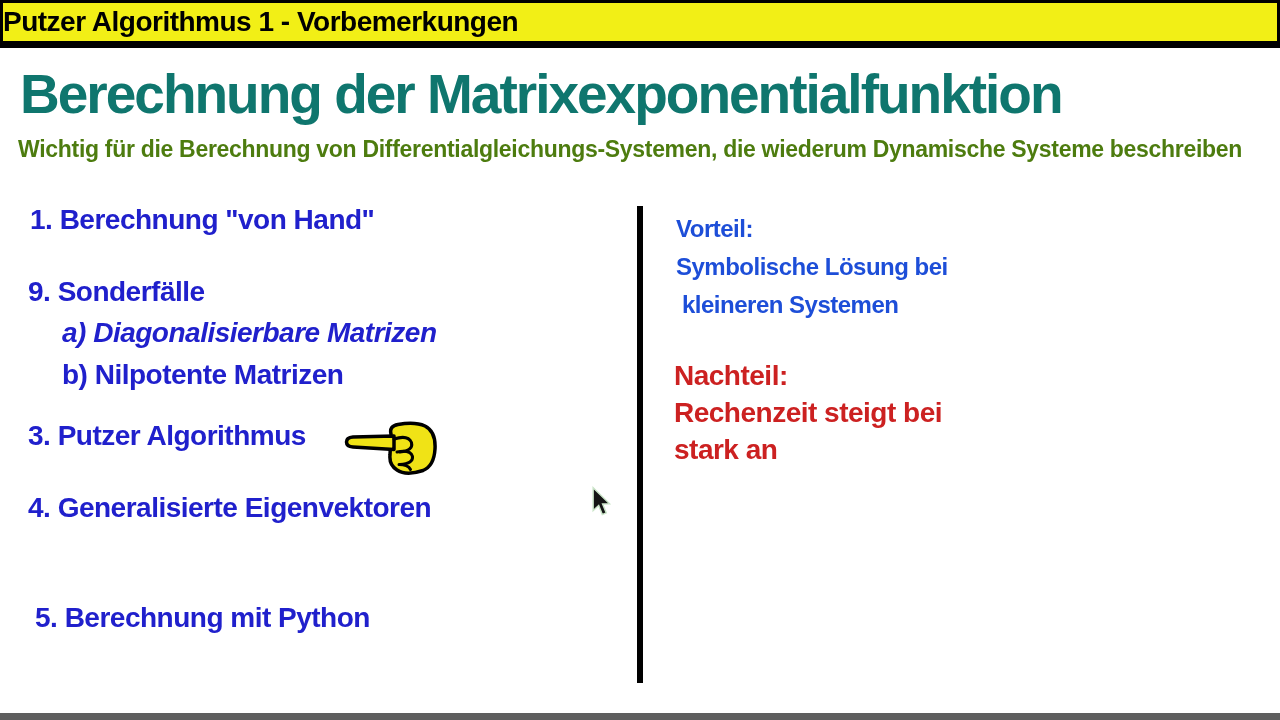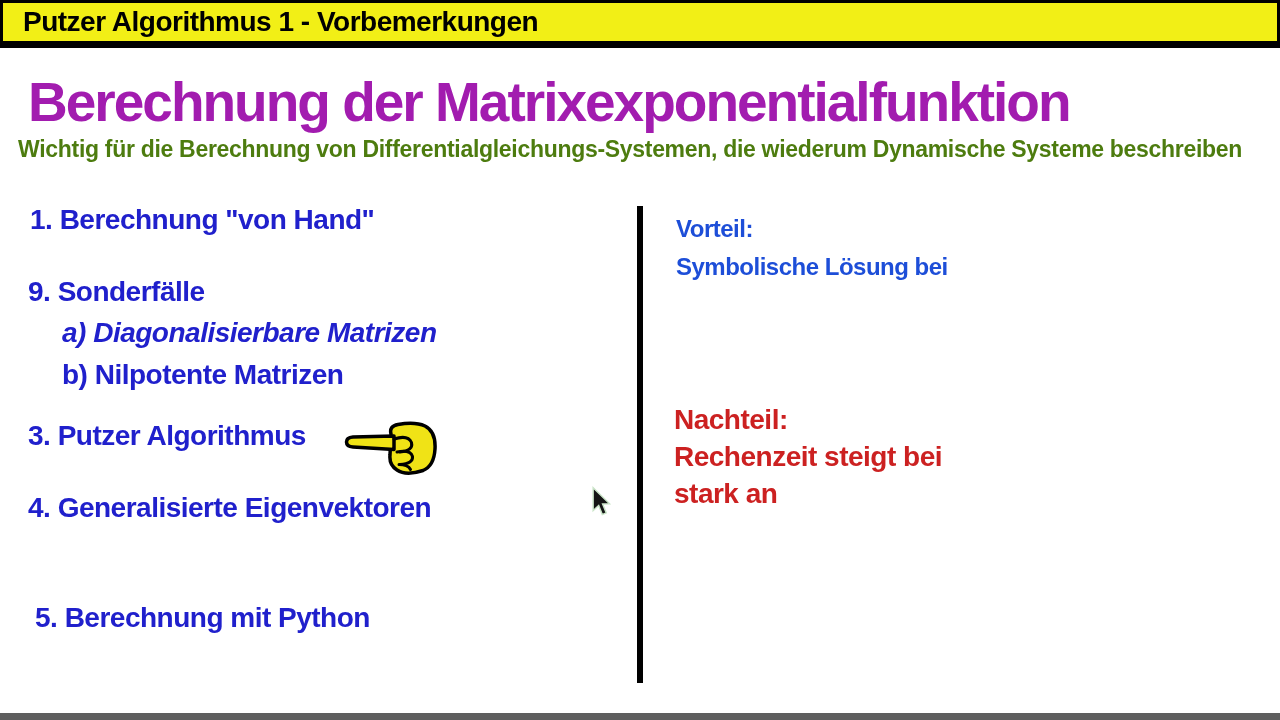--- a/index.html
+++ b/index.html
@@ -18,37 +18,37 @@
     top: 0; left: 0; right: 0;
     height: 48px;
     box-sizing: border-box;
     background: #F2EF16;
     border-top: 3px solid #000;
     border-left: 3px solid #000;
     border-right: 3px solid #000;
     border-bottom: 7px solid #000;
     display: flex;
     align-items: center;
-    padding-left: 20px;
+    padding-left: 0;
   }
   .banner-title {
     font-size: 28px;
     color: #000;
     letter-spacing: -0.5px;
     white-space: nowrap;
   }
   
   .title {
     position: absolute;
     left: 20px; top: 64px;
-    margin: 8px;
+    margin: 0;
     font-size: 55px;
     line-height: 1.1;
     letter-spacing: -2px;
-    color: #a21caf;
+    color: #0f766e;
     white-space: nowrap;
   }
   .subtitle {
     position: absolute;
     left: 18px; top: 136px;
     font-size: 23px;
     letter-spacing: -0.3px;
     color: #4d7c0f;
     white-space: nowrap;
   }
@@ -92,21 +92,20 @@
   }
   .advantage .shift { padding-left: 6px; }
   .disadvantage {
     position: absolute;
     left: 674px; top: 357px;
     font-size: 28px;
     letter-spacing: -0.5px;
     line-height: 37px;
     color: #CC2121;
     white-space: nowrap;
-    margin-top: 44px;
   }
   
   .cursor {
     position: absolute;
     left: 591px; top: 486px;
     width: 20px; height: 32px;
   }
   
   .bottom-strip {
     position: absolute;
@@ -147,20 +146,21 @@
         <path stroke-width="3" fill="none" d="M55 43.5 Q64 43.5 66.5 48.5"></path>
       </g>
     </svg>
   </span>
 
   <div class="divider"></div>
 
   <div class="advantage">
     <div>Vorteil:</div>
     <div>Symbolische Lösung bei</div>
+    <div class="shift">kleineren Systemen</div>
   </div>
 
   <div class="disadvantage">
     <div>Nachteil:</div>
     <div>Rechenzeit steigt bei</div>
     <div>stark an</div>
   </div>
 
   <span class="cursor">
     <svg width="20" height="32" viewBox="0 0 14 22" xmlns="http://www.w3.org/2000/svg">

